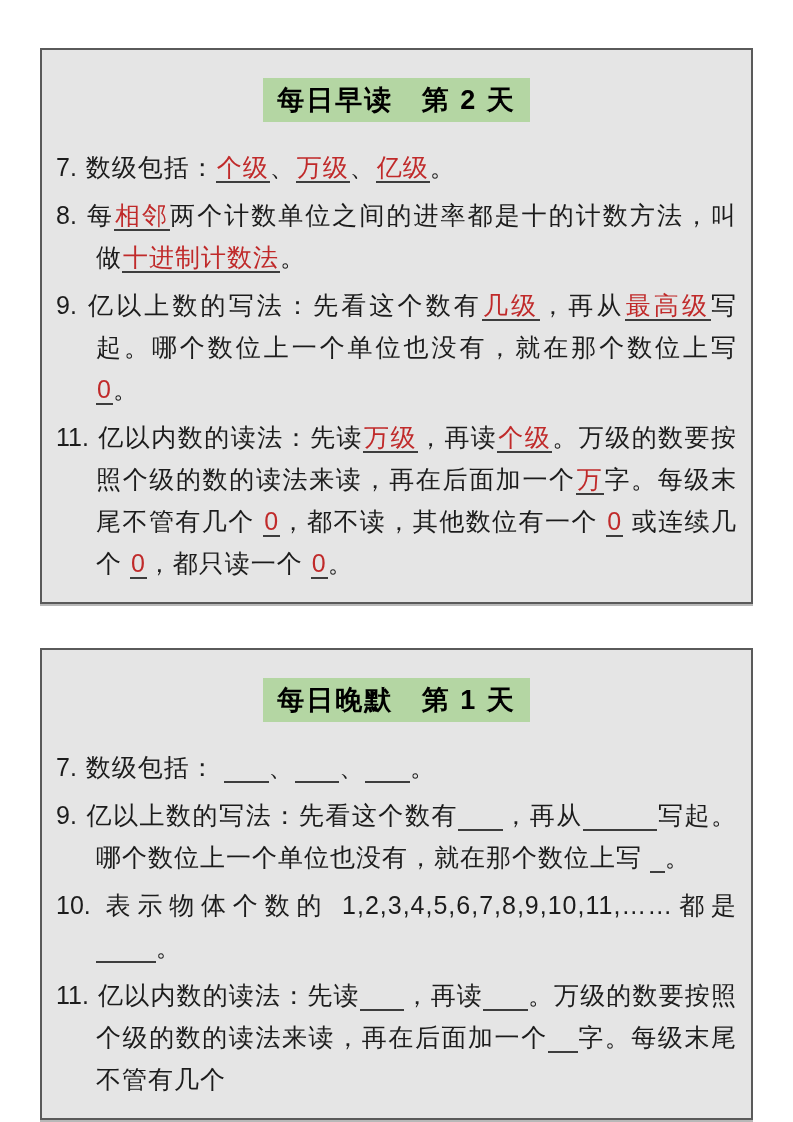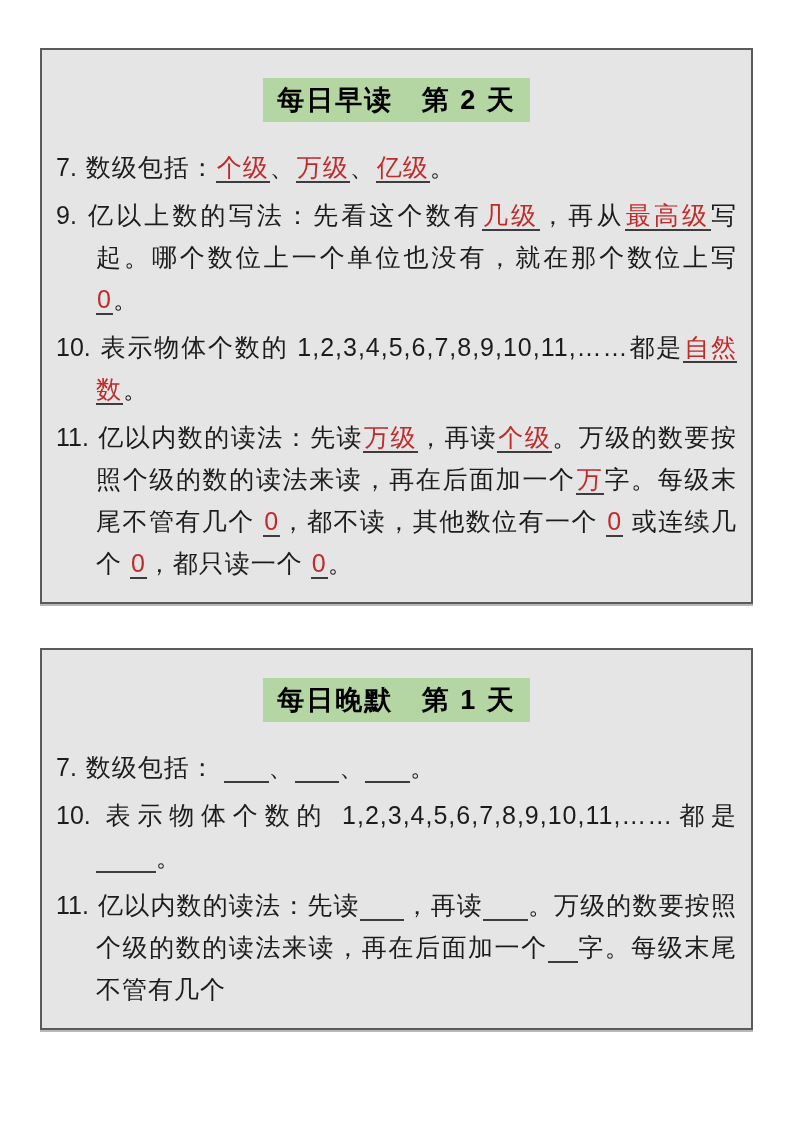--- a/index.html
+++ b/index.html
@@ -74,30 +74,31 @@
 <body>
 
 <div class="page">
 
   <section class="card">
     <div class="title-wrap">
       <h1 class="title">每日早读   第 2 天</h1>
     </div>
     <div>
         <p class="item"><span class="num">7.</span><span class="txt">数级包括：</span><span class="ans">个级</span><span class="txt">、</span><span class="ans">万级</span><span class="txt">、</span><span class="ans">亿级</span><span class="txt">。</span></p>
+        <p class="item"><span class="num">8.</span><span class="txt">每</span><span class="ans">相邻</span><span class="txt">两个计数单位之间的进率都是十的计数方法，叫做</span><span class="ans">十进制计数法</span><span class="txt">。</span></p>
         <p class="item"><span class="num">9.</span><span class="txt">亿以上数的写法：先看这个数有</span><span class="ans">几级</span><span class="txt">，再从</span><span class="ans">最高级</span><span class="txt">写起。哪个数位上一个单位也没有，就在那个数位上写 </span><span class="ans">0</span><span class="txt">。</span></p>
-        <p class="item"><span class="num">10.</span><span class="txt">表示物体个数的 1,2,3,4,5,6,7,8,9,10,11,……都是</span><span class="ans">自然数</span><span class="txt">。</span></p>
         <p class="item"><span class="num">11.</span><span class="txt">亿以内数的读法：先读</span><span class="ans">万级</span><span class="txt">，再读</span><span class="ans">个级</span><span class="txt">。万级的数要按照个级的数的读法来读，再在后面加一个</span><span class="ans">万</span><span class="txt">字。每级末尾不管有几个 </span><span class="ans">0</span><span class="txt">，都不读，其他数位有一个 </span><span class="ans">0</span><span class="txt"> 或连续几个 </span><span class="ans">0</span><span class="txt">，都只读一个 </span><span class="ans">0</span><span class="txt">。</span></p>
       </div>
   </section>
 
   <section class="card">
     <div class="title-wrap">
       <h1 class="title">每日晚默   第 1 天</h1>
     </div>
     <div>
         <p class="item"><span class="num">7.</span><span class="txt">数级包括： </span><span class="blank">___</span><span class="txt">、</span><span class="blank">___</span><span class="txt">、</span><span class="blank">___</span><span class="txt">。</span></p>
+        <p class="item"><span class="num">9.</span><span class="txt">亿以上数的写法：先看这个数有</span><span class="blank">___</span><span class="txt">，再从</span><span class="blank">_____</span><span class="txt">写起。哪个数位上一个单位也没有，就在那个数位上写 </span><span class="blank">_</span><span class="txt">。</span></p>
         <p class="item"><span class="num">10.</span><span class="txt">表示物体个数的 1,2,3,4,5,6,7,8,9,10,11,……都是</span><span class="blank">____</span><span class="txt">。</span></p>
         <p class="item"><span class="num">11.</span><span class="txt">亿以内数的读法：先读</span><span class="blank">___</span><span class="txt">，再读</span><span class="blank">___</span><span class="txt">。万级的数要按照个级的数的读法来读，再在后面加一个</span><span class="blank">__</span><span class="txt">字。每级末尾不管有几个 </span></p>
       </div>
   </section>
 
 </div>
 
 </body></html>

